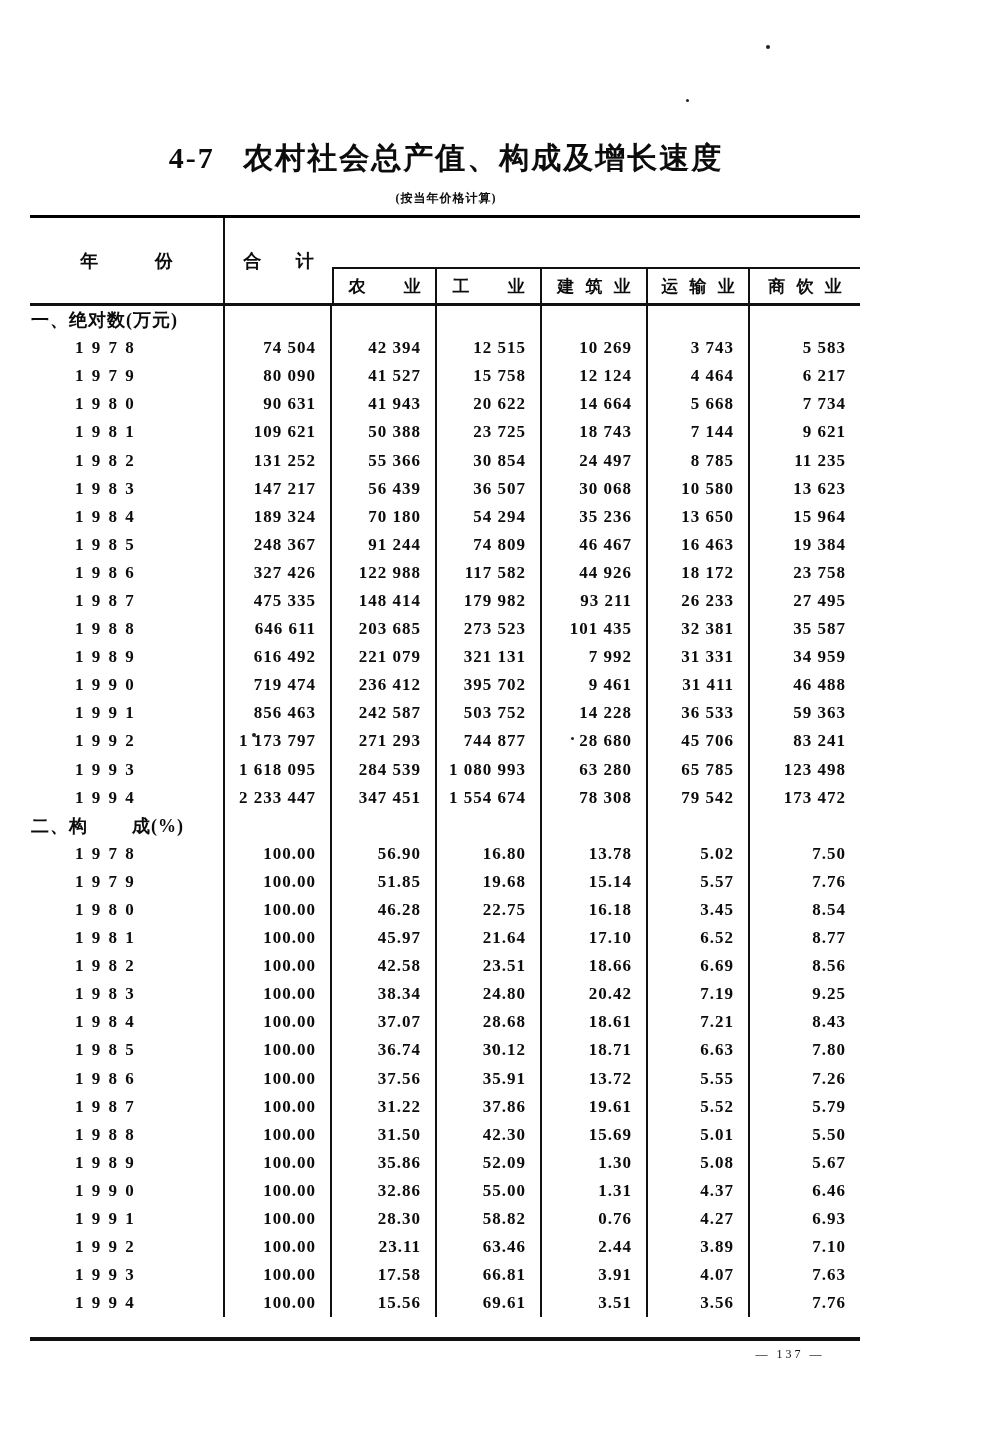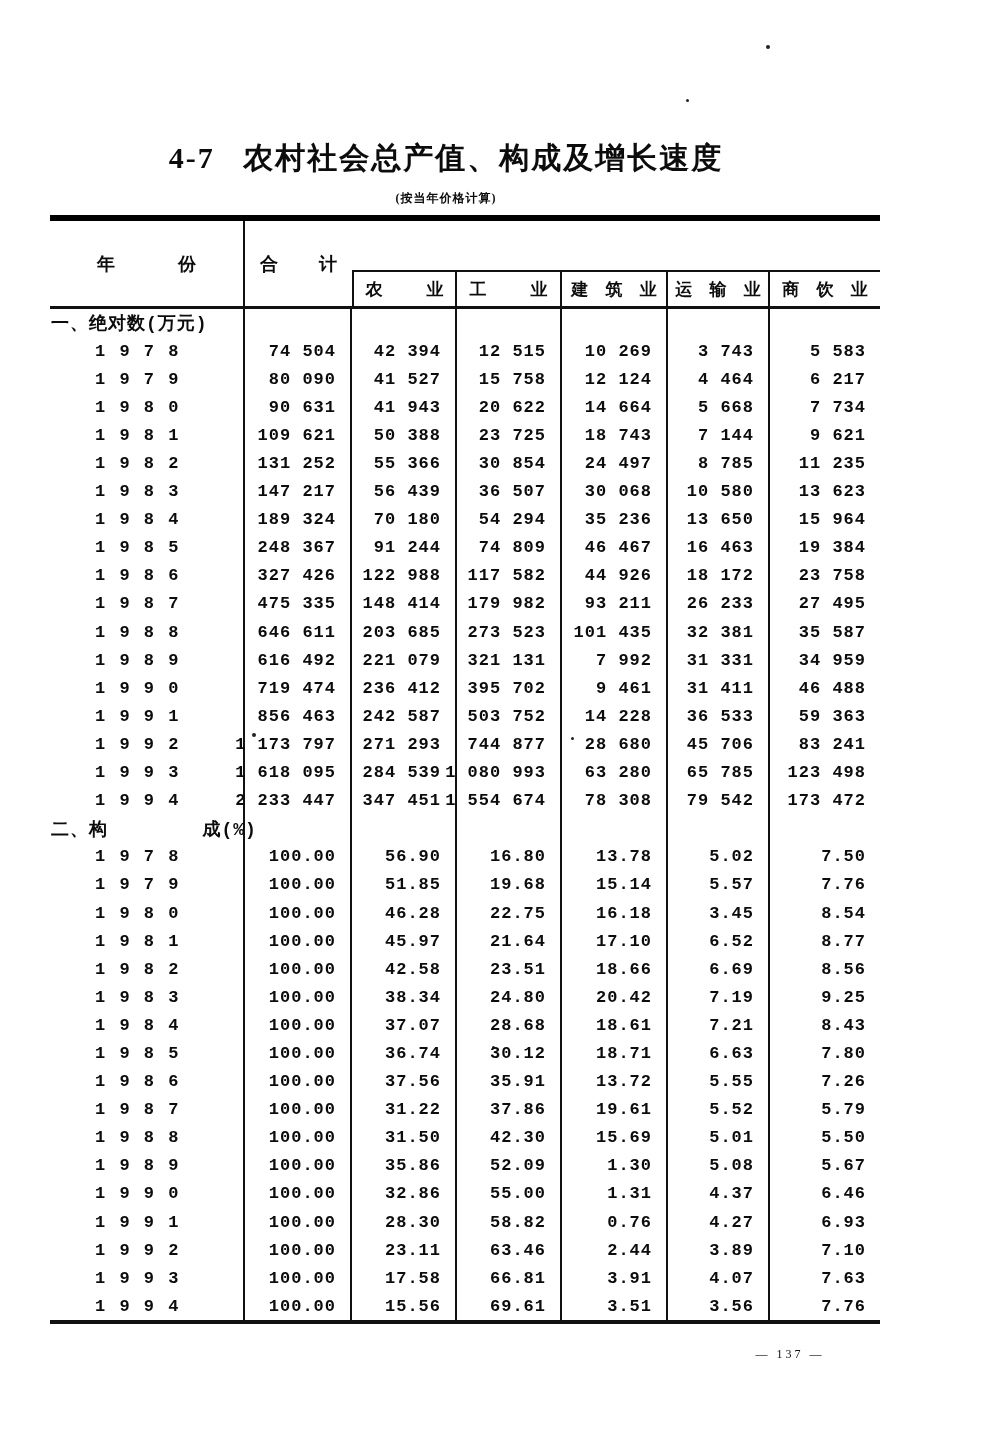--- a/index.html
+++ b/index.html
@@ -14,44 +14,43 @@
     position:absolute;top:138px;left:0;width:892px;text-align:center;
     font-size:30px;font-weight:700;letter-spacing:2px;white-space:pre;
   }
   .subtitle{
     position:absolute;top:190px;left:0;width:892px;text-align:center;
     font-size:12px;font-weight:700;letter-spacing:1px;white-space:pre;
   }
 
   
   .stat-table{
-    position:absolute;top:215px;left:50px;width:830px;
-    border-top:6px solid #000000;
-    font-family:Liberation Mono, monospace;
+    position:absolute;top:215px;left:30px;width:830px;
+    border-top:3px solid #000000;
   }
   .thead{
     display:grid;grid-template-columns:195px 107px 528px;
     height:85px;border-bottom:3px solid #111;
   }
   .h-cell{display:flex;align-items:center;justify-content:center;
     font-size:18px;font-weight:700;white-space:pre;}
   .h-year{border-right:2px solid #111;word-spacing:52px;}
   .h-total{word-spacing:30px;}
   .h-group{
     margin-top:49px;border-top:2px solid #111;border-left:2px solid #111;
     display:grid;grid-template-columns:103px 105px 106px 102px 110px;
   }
   .h-sub{display:flex;align-items:center;justify-content:center;
     font-size:17px;font-weight:700;white-space:pre;border-right:2px solid #111;}
   .h-sub:last-child{border-right:none;}
   .gap-wide{word-spacing:34px;}
   .gap-narrow{word-spacing:7px;}
 
   
-  .tbody{border-bottom:4px solid #111;}
+  .tbody{border-bottom:4px solid #111;padding-bottom:20px;}
   .tr{display:grid;grid-template-columns:195px 107px 105px 105px 106px 102px 110px;
     height:28.1px;}
   .td{height:100%;display:flex;align-items:center;box-sizing:border-box;
     border-right:2px solid #111;overflow:visible;}
   .td:last-child{border-right:none;}
   .td.year{padding-left:45px;font-size:17px;font-weight:600;letter-spacing:2px;white-space:pre;}
   .td.num{justify-content:flex-end;padding-right:14px;font-size:17px;
     font-weight:600;letter-spacing:1px;white-space:pre;}
   .section-row .td.year{padding-left:1px;letter-spacing:1px;font-weight:800;font-size:18px;}
 

